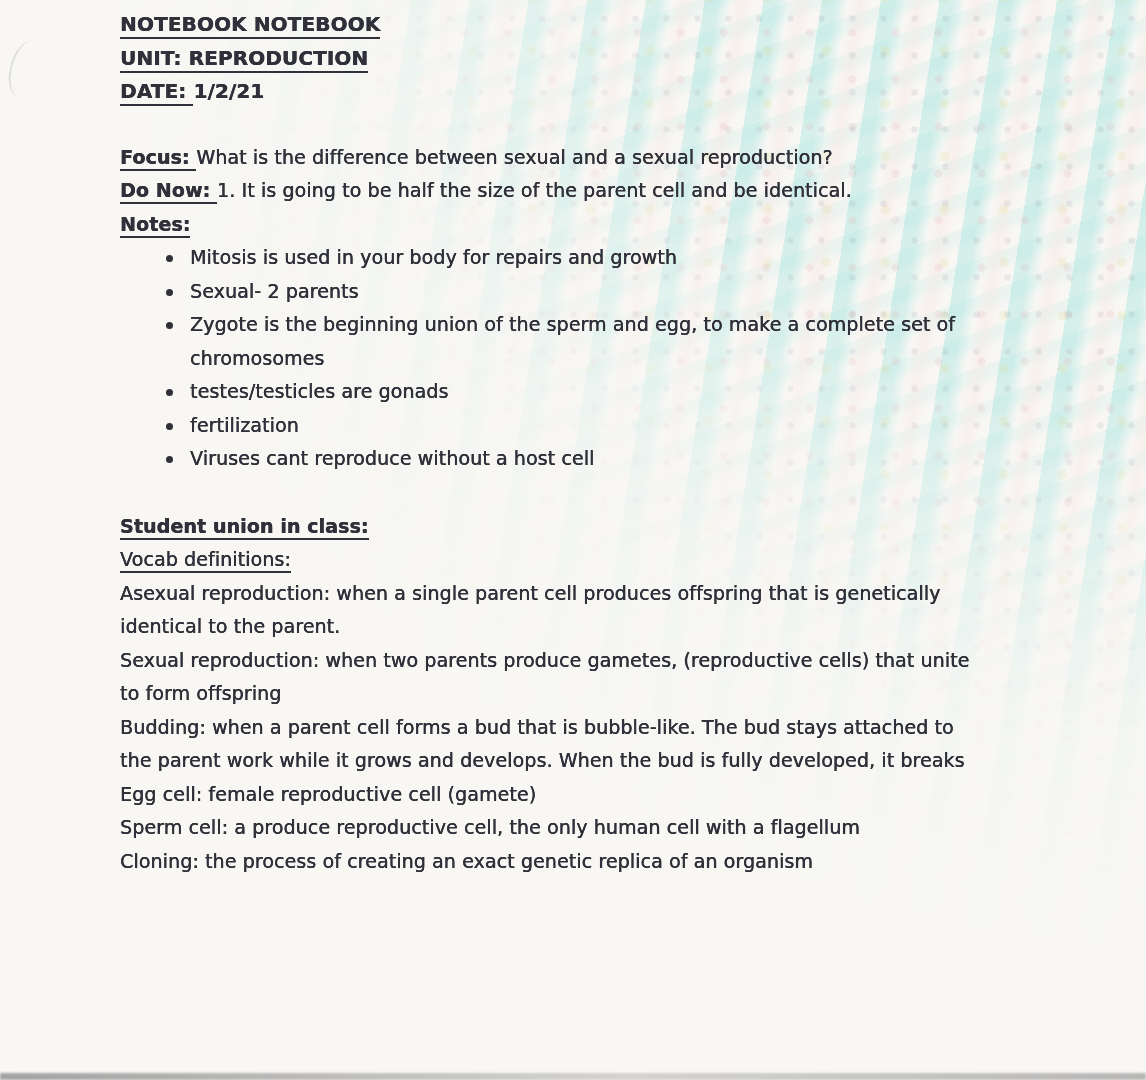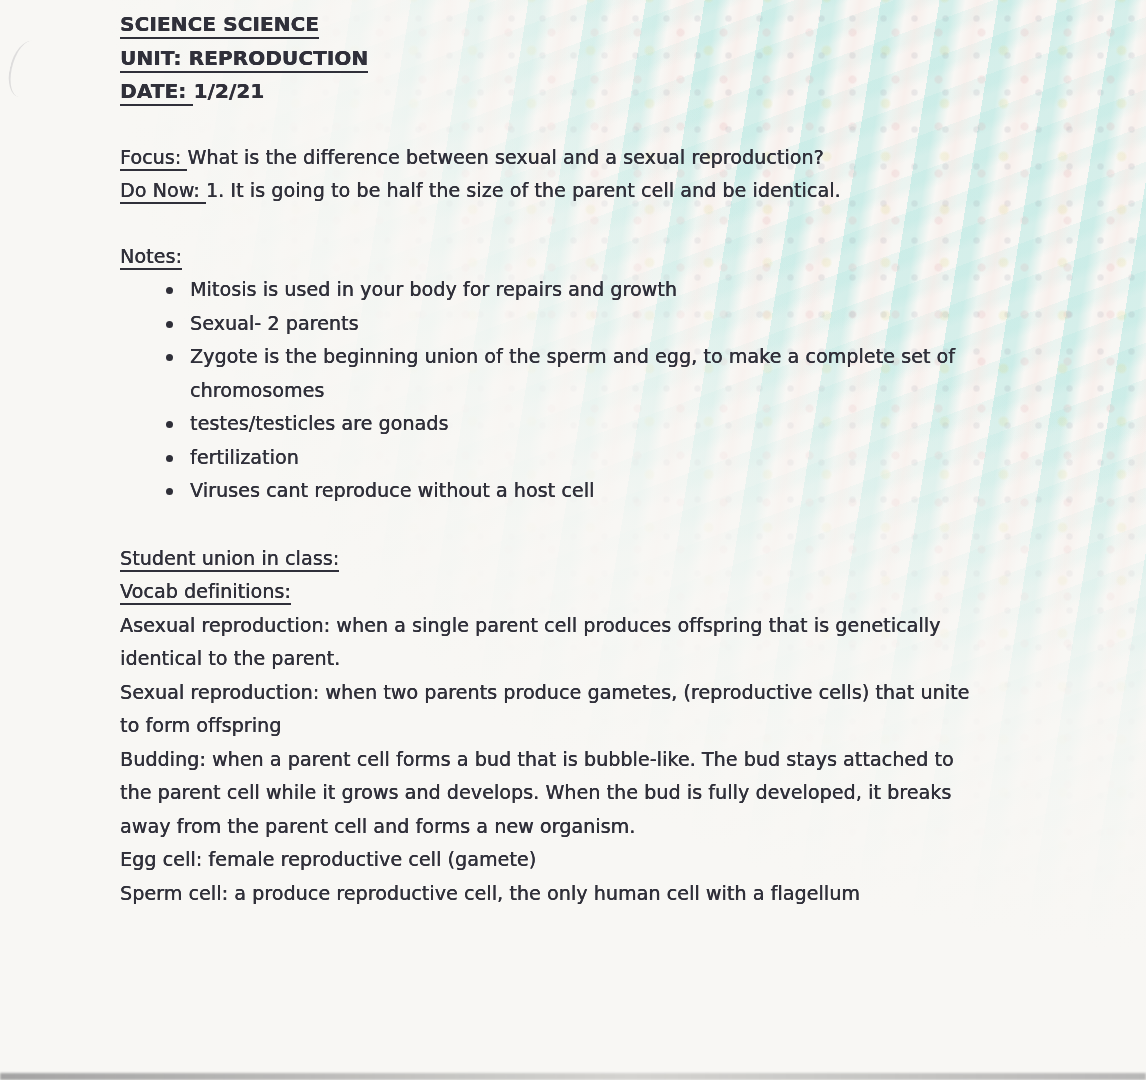--- a/index.html
+++ b/index.html
@@ -57,45 +57,45 @@
     width: 960px;
     font-size: 19px;
     line-height: 33.5px;
     letter-spacing: 0.1px;
     text-shadow: 0.35px 0 0 currentColor, 0 0 0.6px rgba(47,47,58,0.55);
   }
   .line { margin: 0; white-space: pre-wrap; }
   .nowrap { white-space: nowrap; }
   .heading { font-weight: bold; font-size: 20px; }
   .u { border-bottom: 2px solid currentColor; padding-bottom: 1px; }
-  .lbl { font-weight: normal; border-bottom: 2px solid currentColor; padding-bottom: 1px; white-space: pre-wrap; }
+  .lbl { font-weight: bold; border-bottom: 2px solid currentColor; padding-bottom: 1px; white-space: pre-wrap; }
 
   .focus-block { margin-top: 32px; }
-  .notes-block { margin-top: 32px; }
+  .notes-block { }
   .work-block  { margin-top: 34px; }
 
   ul.notes-list { list-style: none; margin: 0; padding: 0; }
   ul.notes-list li { position: relative; padding-left: 70px; }
   ul.notes-list li::before {
     content: "";
     position: absolute; left: 46px; top: 14px;
     width: 7px; height: 7px; border-radius: 50%;
     background: #2f2f38;
   }
 </style>
 </head>
 <body>
 
 <div class="page">
   <div class="halftone"></div>
   <div class="scan-curve"></div>
 
   <div class="content">
 
-    <div class="heading line nowrap"><span class="u">SCIENCE SCIENCE</span></div>
+    <div class="heading line nowrap"><span class="u">NOTEBOOK NOTEBOOK</span></div>
     <div class="heading line nowrap"><span class="u">UNIT: REPRODUCTION</span></div>
     <div class="heading line nowrap"><span class="u">DATE: </span><span>1/2/21</span></div>
 
     <div class="focus-block">
       <p class="line nowrap"><span class="lbl">Focus: </span><span>What is the difference between sexual and a sexual reproduction?</span></p>
       <p class="line nowrap"><span class="lbl">Do Now: </span><span>1. It is going to be half the size of the parent cell and be identical.</span></p>
     </div>
 
     <div class="notes-block">
       <p class="line nowrap"><span class="lbl">Notes:</span></p>
@@ -121,27 +121,29 @@
       <div>
         <p class="line nowrap">Asexual reproduction: when a single parent cell produces offspring that is genetically</p>
         <p class="line nowrap">identical to the parent.</p>
       </div>
       <div>
         <p class="line nowrap">Sexual reproduction: when two parents produce gametes, (reproductive cells) that unite</p>
         <p class="line nowrap">to form offspring</p>
       </div>
       <div>
         <p class="line nowrap">Budding: when a parent cell forms a bud that is bubble-like. The bud stays attached to</p>
-        <p class="line nowrap">the parent cell while it grows and develops. When the bud is fully developed, it breaks</p>
-        <p class="line nowrap">away from the parent cell and forms a new organism.</p>
+        <p class="line nowrap">the parent work while it grows and develops. When the bud is fully developed, it breaks</p>
       </div>
       <div>
         <p class="line nowrap">Egg cell: female reproductive cell (gamete)</p>
       </div>
       <div>
         <p class="line nowrap">Sperm cell: a produce reproductive cell, the only human cell with a flagellum</p>
+      </div>
+      <div>
+        <p class="line nowrap">Cloning: the process of creating an exact genetic replica of an organism</p>
       </div>
     </div>
 
   </div>
 
   <div class="bottom-edge"></div>
 </div>
 
 </body></html>

